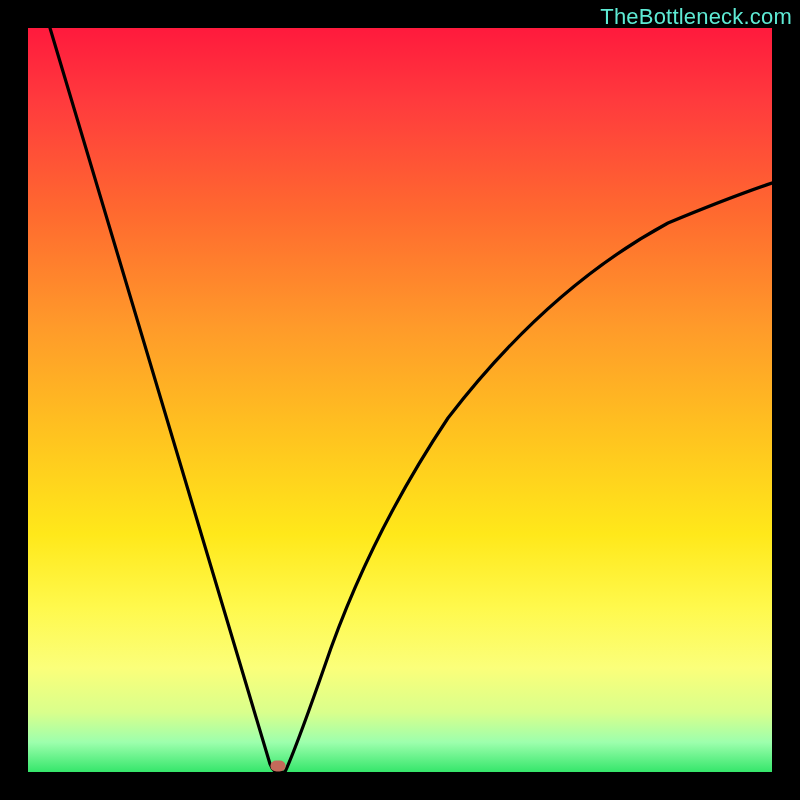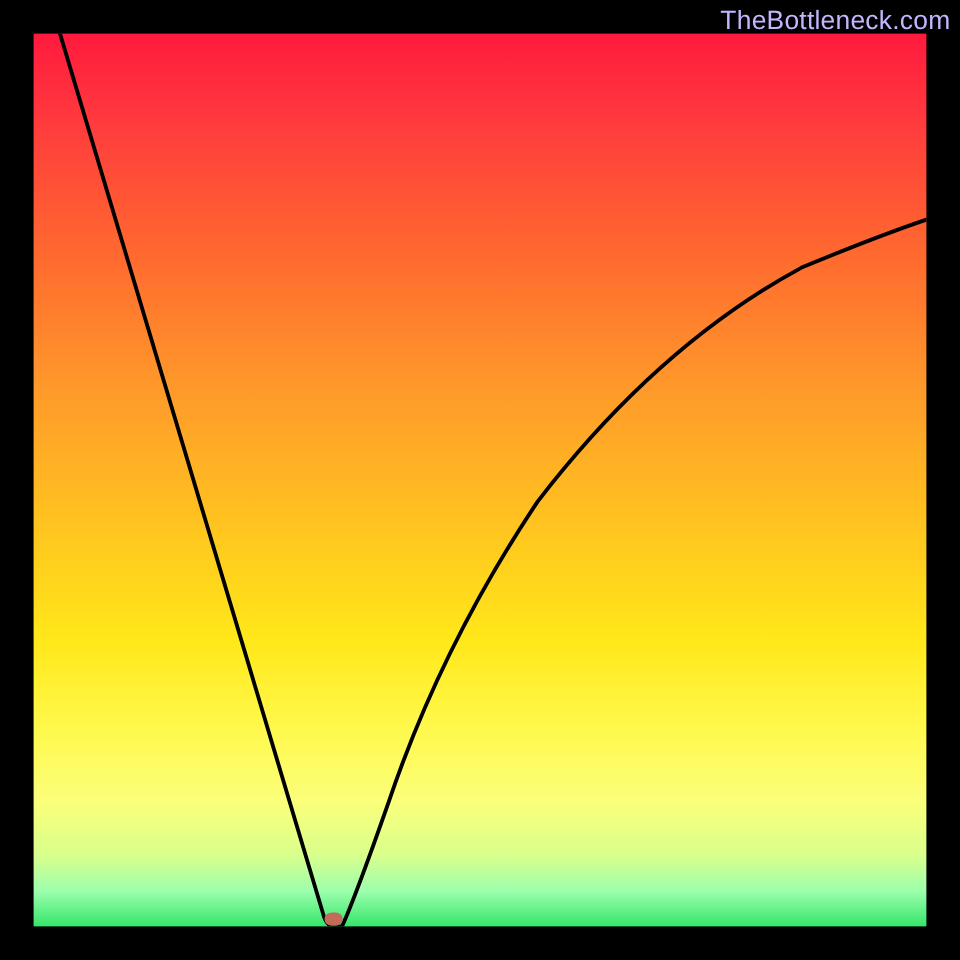--- a/index.html
+++ b/index.html
@@ -50,21 +50,21 @@
     width: 15px;
     height: 11px;
     border-radius: 6px / 5px;
     background: #c46a5a;
     transform: translate(-50%, -50%);
   }
   .watermark {
     position: absolute;
     top: 4px;
     right: 8px;
-    color: #c4b5fd;
+    color: #5eead4;
     font-size: 22px;
     font-weight: 500;
     letter-spacing: 0.2px;
   }
 </style>
 </head>
 <body>
 
 <div class="frame">
   <div class="plot"></div>

